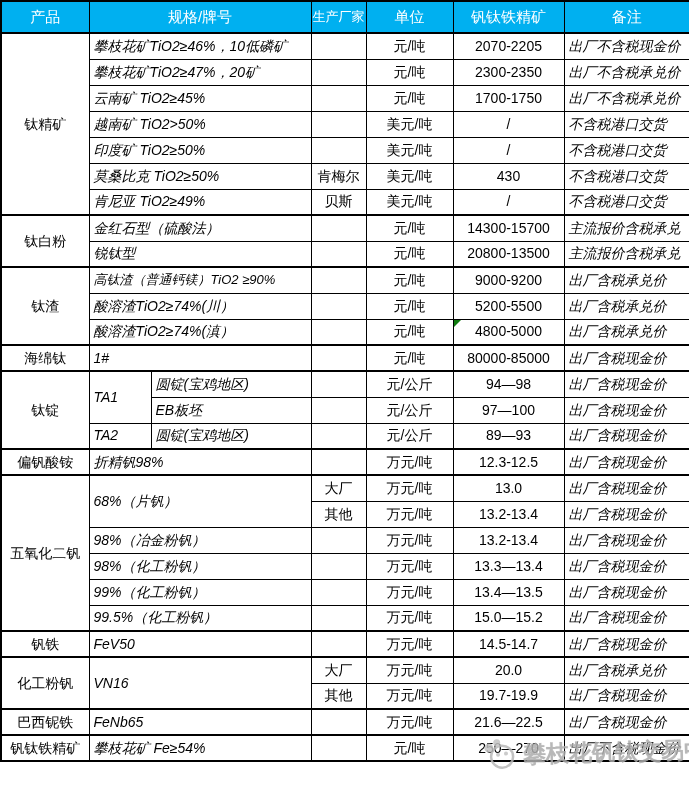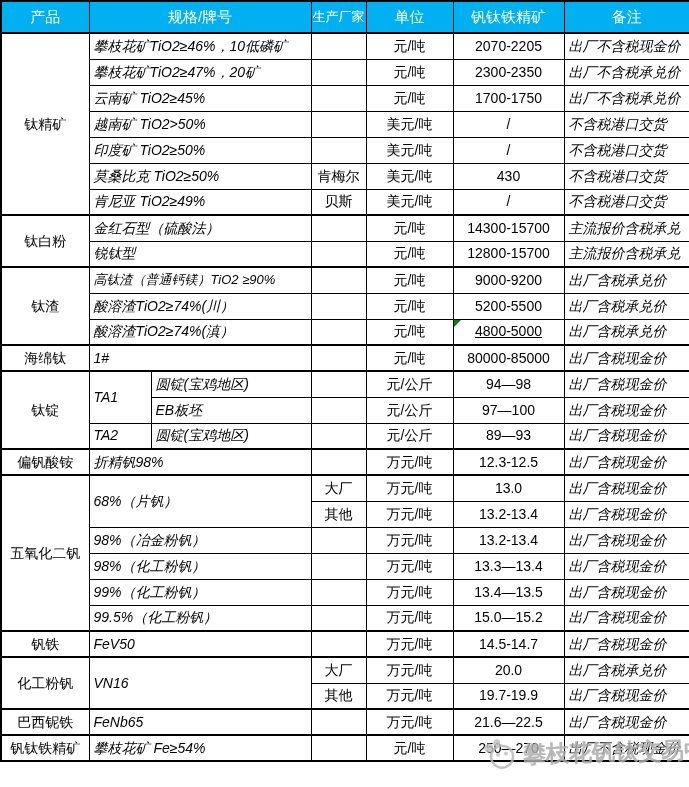--- a/index.html
+++ b/index.html
@@ -37,21 +37,21 @@
     font-size: 15px;
     height: 21px;
     text-align: center;
     border-bottom: 2px solid #000;
   }
   thead th.narrow { font-size: 13px; padding: 8px 1px; }
   .c { text-align: center; }
   .l { text-align: left; font-style: italic; }
   .small { font-size: 13px; }
   tr.sec > td { border-top: 2px solid #000; }
-  td.rel { position: relative; text-decoration: underline; }
+  td.rel { position: relative; }
   .flag {
     position: absolute;
     left: 0; top: 0;
     width: 0; height: 0;
     border-top: 7px solid #107C10;
     border-right: 7px solid transparent;
   }
   .watermark {
     position: absolute;
     left: 480px;
@@ -154,21 +154,21 @@
         <td class="l" colspan="2">金红石型（硫酸法）</td>
         <td class="c"></td>
         <td class="c">元/吨</td>
         <td class="c">14300-15700</td>
         <td class="l">主流报价含税承兑</td>
       </tr>
       <tr>
         <td class="l" colspan="2">锐钛型</td>
         <td class="c"></td>
         <td class="c">元/吨</td>
-        <td class="c">12800-15700</td>
+        <td class="c">20800-13500</td>
         <td class="l">主流报价含税承兑</td>
       </tr>
 
       <tr class="sec">
         <td class="c" rowspan="3">钛渣</td>
         <td class="l small" colspan="2">高钛渣（普通钙镁）TiO2 ≥90%</td>
         <td class="c"></td>
         <td class="c">元/吨</td>
         <td class="c">9000-9200</td>
         <td class="l">出厂含税承兑价</td>

